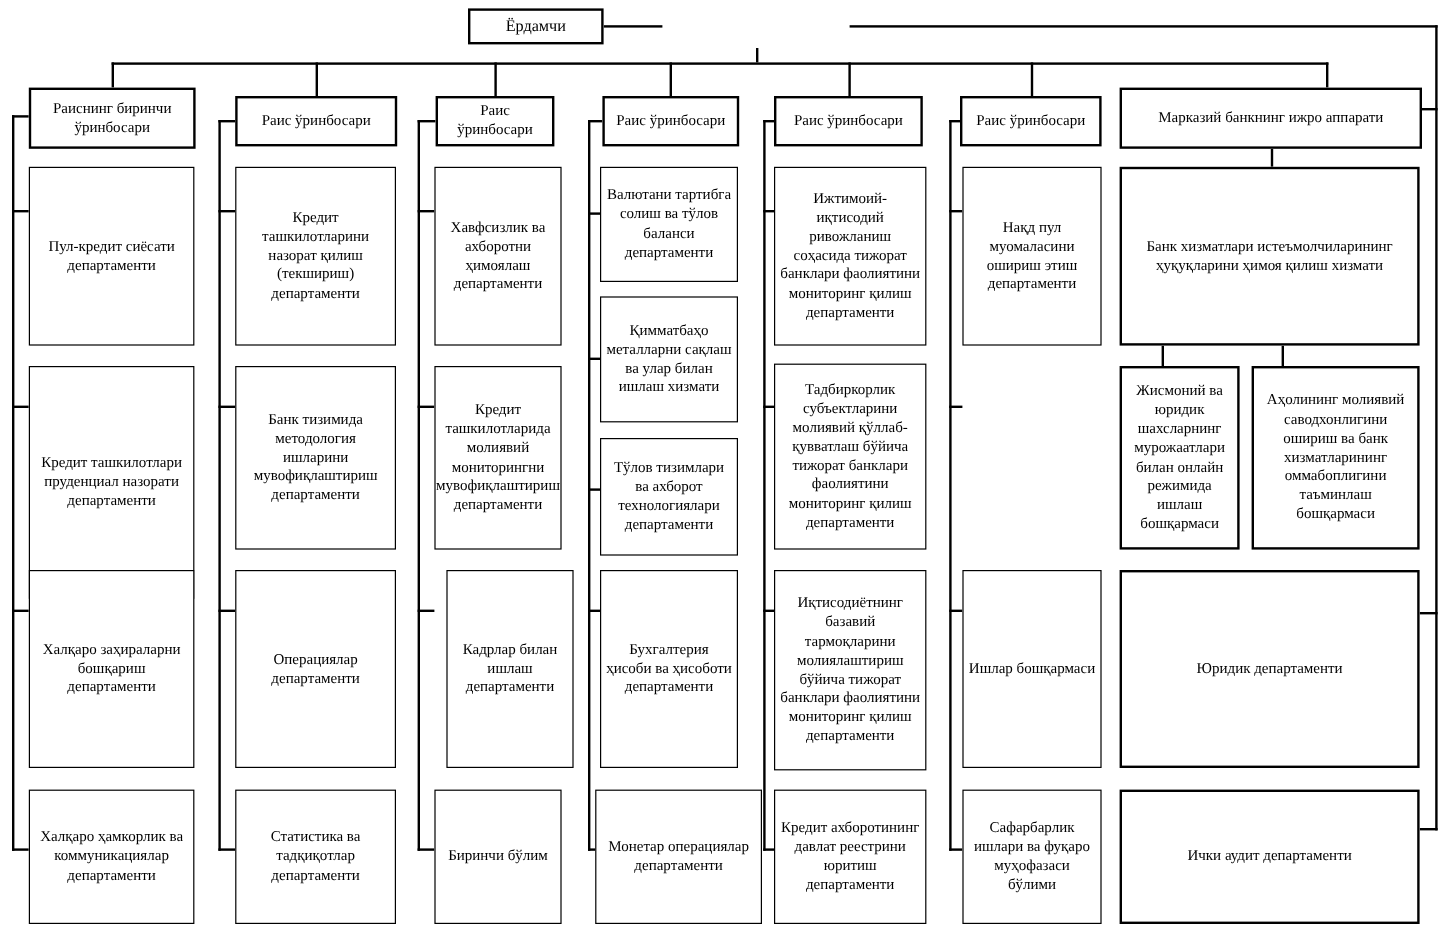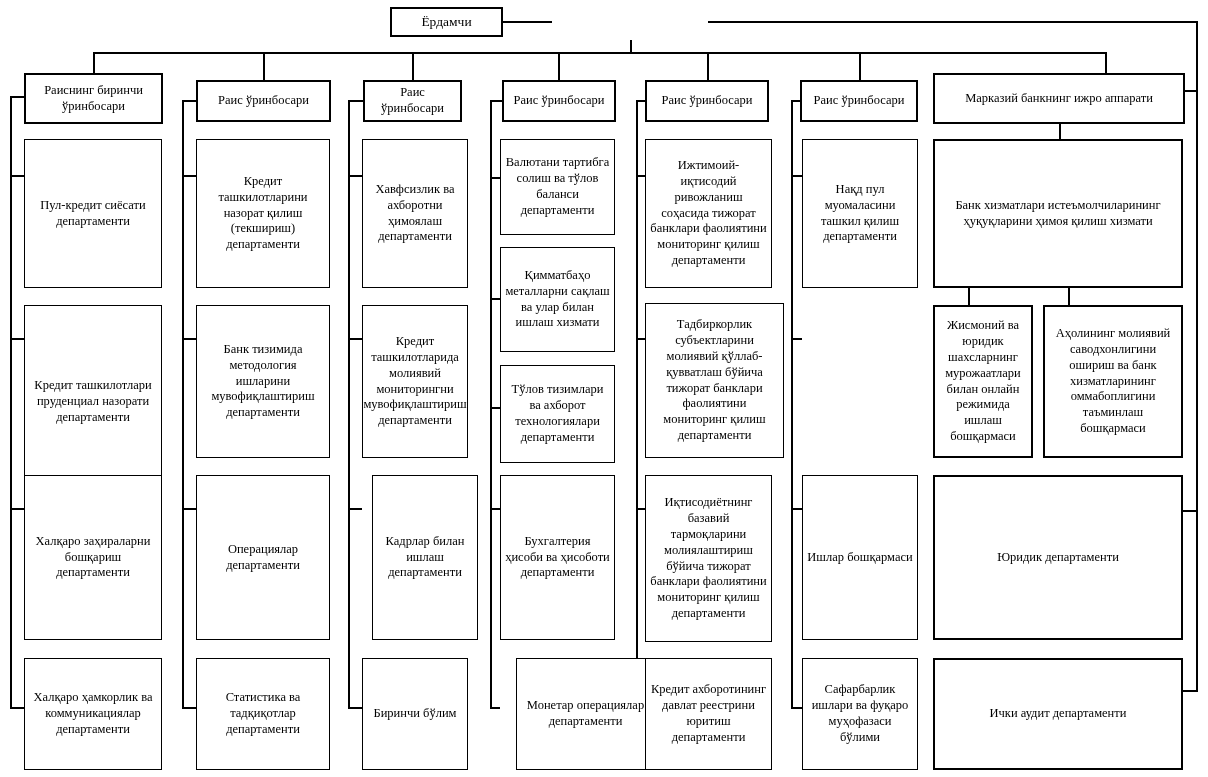--- a/index.html
+++ b/index.html
@@ -111,28 +111,28 @@
 
   <div class="node" style="left:362px;top:139px;width:106px;height:149px">Хавфсизлик ва ахборотни ҳимоялаш департаменти</div>
   <div class="node" style="left:362px;top:305px;width:106px;height:153px">Кредит ташкилотларида молиявий мониторингни мувофиқлаштириш департаменти</div>
   <div class="node" style="left:372px;top:475px;width:106px;height:165px">Кадрлар билан ишлаш департаменти</div>
   <div class="node" style="left:362px;top:658px;width:106px;height:112px">Биринчи бўлим</div>
 
   <div class="node" style="left:500px;top:139px;width:115px;height:96px">Валютани тартибга солиш ва тўлов баланси департаменти</div>
   <div class="node" style="left:500px;top:247px;width:115px;height:105px">Қимматбаҳо металларни сақлаш ва улар билан ишлаш хизмати</div>
   <div class="node" style="left:500px;top:365px;width:115px;height:98px">Тўлов тизимлари ва ахборот технологиялари департаменти</div>
   <div class="node" style="left:500px;top:475px;width:115px;height:165px">Бухгалтерия ҳисоби ва ҳисоботи департаменти</div>
-  <div class="node" style="left:516px;top:658px;width:139px;height:112px">Монетар операциялар департаменти</div>
+  <div class="node" style="left:496px;top:658px;width:139px;height:112px">Монетар операциялар департаменти</div>
 
   <div class="node" style="left:645px;top:139px;width:127px;height:149px">Ижтимоий-иқтисодий ривожланиш соҳасида тижорат банклари фаолиятини мониторинг қилиш департаменти</div>
-  <div class="node" style="left:645px;top:303px;width:139px;height:155px">Тадбиркорлик субъектларини молиявий қўллаб-қувватлаш бўйича тижорат банклари фаолиятини мониторинг қилиш департаменти</div>
+  <div class="node" style="left:645px;top:303px;width:127px;height:155px">Тадбиркорлик субъектларини молиявий қўллаб-қувватлаш бўйича тижорат банклари фаолиятини мониторинг қилиш департаменти</div>
   <div class="node" style="left:645px;top:475px;width:127px;height:167px">Иқтисодиётнинг базавий тармоқларини молиялаштириш бўйича тижорат банклари фаолиятини мониторинг қилиш департаменти</div>
   <div class="node" style="left:645px;top:658px;width:127px;height:112px">Кредит ахборотининг давлат реестрини юритиш департаменти</div>
 
-  <div class="node" style="left:802px;top:139px;width:116px;height:149px">Нақд пул муомаласини ташкил қилиш департаменти</div>
+  <div class="node" style="left:802px;top:139px;width:116px;height:149px">Нақд пул муомаласини ошириш этиш департаменти</div>
   <div class="node" style="left:802px;top:475px;width:116px;height:165px">Ишлар бошқармаси</div>
   <div class="node" style="left:802px;top:658px;width:116px;height:112px">Сафарбарлик ишлари ва фуқаро муҳофазаси бўлими</div>
 
   <div class="node thick" style="left:933px;top:139px;width:250px;height:149px">Банк хизматлари истеъмолчиларининг ҳуқуқларини ҳимоя қилиш хизмати</div>
   <div class="node thick" style="left:933px;top:305px;width:100px;height:153px">Жисмоний ва юридик шахсларнинг мурожаатлари билан онлайн режимида ишлаш бошқармаси</div>
   <div class="node thick" style="left:1043px;top:305px;width:140px;height:153px">Аҳолининг молиявий саводхонлигини ошириш ва банк хизматларининг оммабоплигини таъминлаш бошқармаси</div>
   <div class="node thick" style="left:933px;top:475px;width:250px;height:165px">Юридик департаменти</div>
   <div class="node thick" style="left:933px;top:658px;width:250px;height:112px">Ички аудит департаменти</div>
 
 </div>

